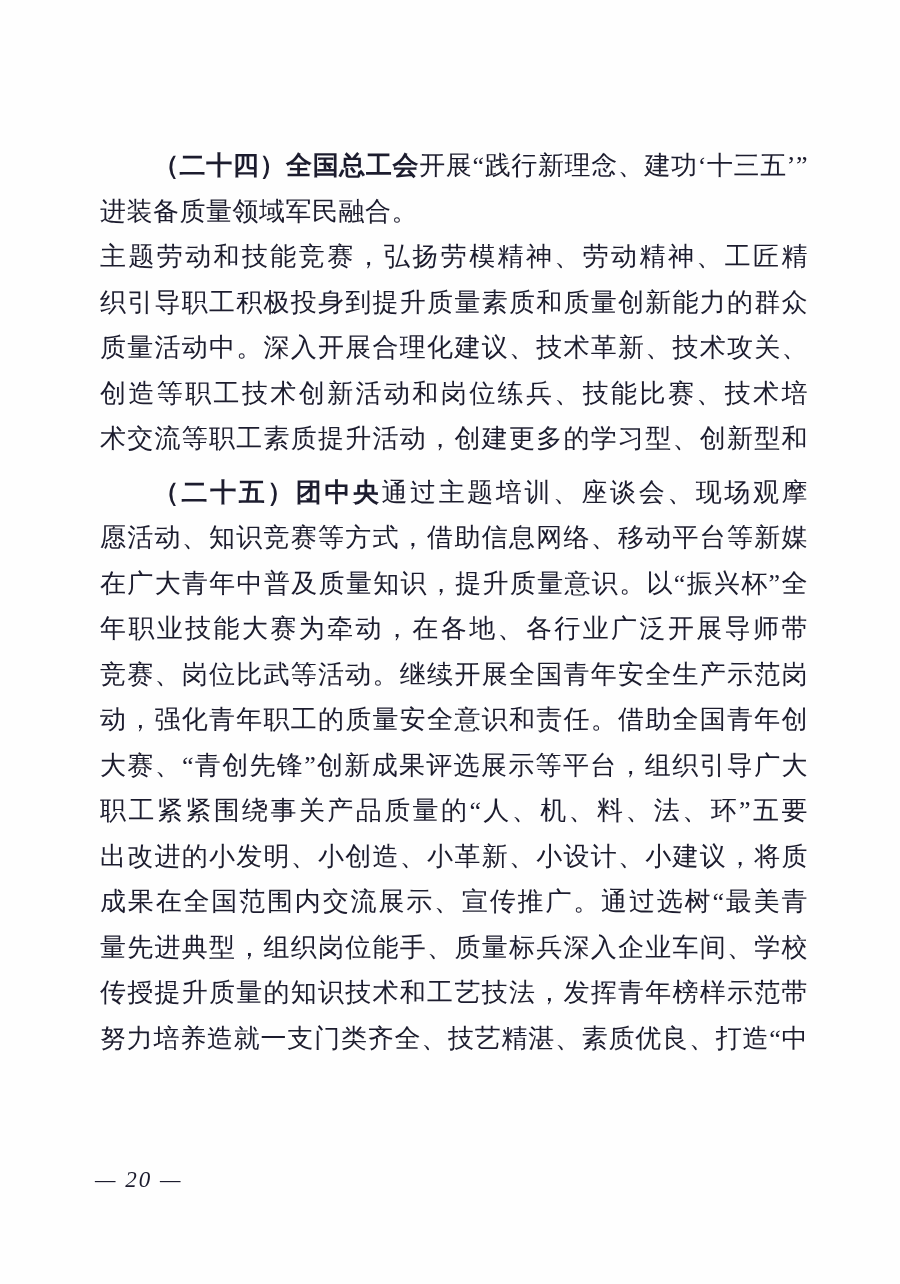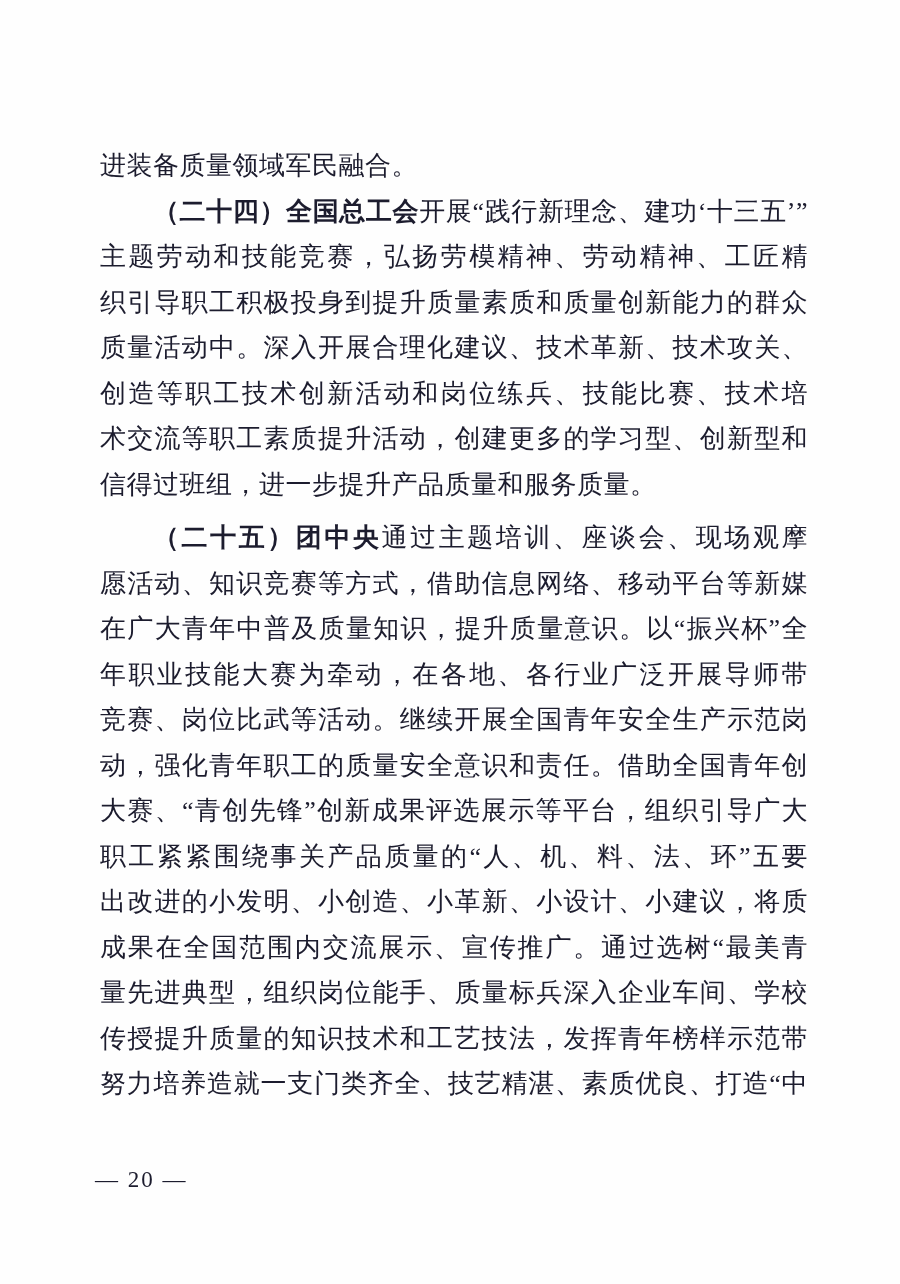--- a/index.html
+++ b/index.html
@@ -39,35 +39,35 @@
   .line.indent { padding-left: 53px; }
   .seg-bold { font-weight: bold; }
   .footer {
     position: absolute;
     left: 95px;
     top: 1165px;
     font-size: 23px;
     line-height: 30px;
     letter-spacing: 2px;
     color: #1c1c2e;
+    font-style: italic;
   }
 </style>
 </head>
 <body>
 
 <div class="sheet">
   <div class="doc-body">
+      <div class="line indent justify"><span class="seg-bold">（二十四）全国总工会</span><span class="seg">开展“践行新理念、建功‘十三五’”</span></div>
       <div class="line"><span class="seg">进装备质量领域军民融合。</span></div>
-      <div class="line indent justify"><span class="seg-bold">（二十四）全国总工会</span><span class="seg">开展“践行新理念、建功‘十三五’”</span></div>
       <div class="line justify"><span class="seg">主题劳动和技能竞赛，弘扬劳模精神、劳动精神、工匠精神，组</span></div>
       <div class="line justify"><span class="seg">织引导职工积极投身到提升质量素质和质量创新能力的群众性</span></div>
       <div class="line justify"><span class="seg">质量活动中。深入开展合理化建议、技术革新、技术攻关、发明</span></div>
       <div class="line justify"><span class="seg">创造等职工技术创新活动和岗位练兵、技能比赛、技术培训、技</span></div>
       <div class="line justify"><span class="seg">术交流等职工素质提升活动，创建更多的学习型、创新型和质量</span></div>
-      <div class="line"><span class="seg">信得过班组，进一步提升产品质量和服务质量。</span></div>
       <div class="line indent justify" style="margin-top: 8px;"><span class="seg-bold">（二十五）团中央</span><span class="seg">通过主题培训、座谈会、现场观摩会、志</span></div>
       <div class="line justify"><span class="seg">愿活动、知识竞赛等方式，借助信息网络、移动平台等新媒体手段，</span></div>
       <div class="line justify"><span class="seg">在广大青年中普及质量知识，提升质量意识。以“振兴杯”全国青</span></div>
       <div class="line justify"><span class="seg">年职业技能大赛为牵动，在各地、各行业广泛开展导师带徒、技能</span></div>
       <div class="line justify"><span class="seg">竞赛、岗位比武等活动。继续开展全国青年安全生产示范岗创建活</span></div>
       <div class="line justify"><span class="seg">动，强化青年职工的质量安全意识和责任。借助全国青年创新创业</span></div>
       <div class="line justify"><span class="seg">大赛、“青创先锋”创新成果评选展示等平台，组织引导广大青年</span></div>
       <div class="line justify"><span class="seg">职工紧紧围绕事关产品质量的“人、机、料、法、环”五要素，提</span></div>
       <div class="line justify"><span class="seg">出改进的小发明、小创造、小革新、小设计、小建议，将质量提升</span></div>
       <div class="line justify"><span class="seg">成果在全国范围内交流展示、宣传推广。通过选树“最美青工”“青</span></div>

